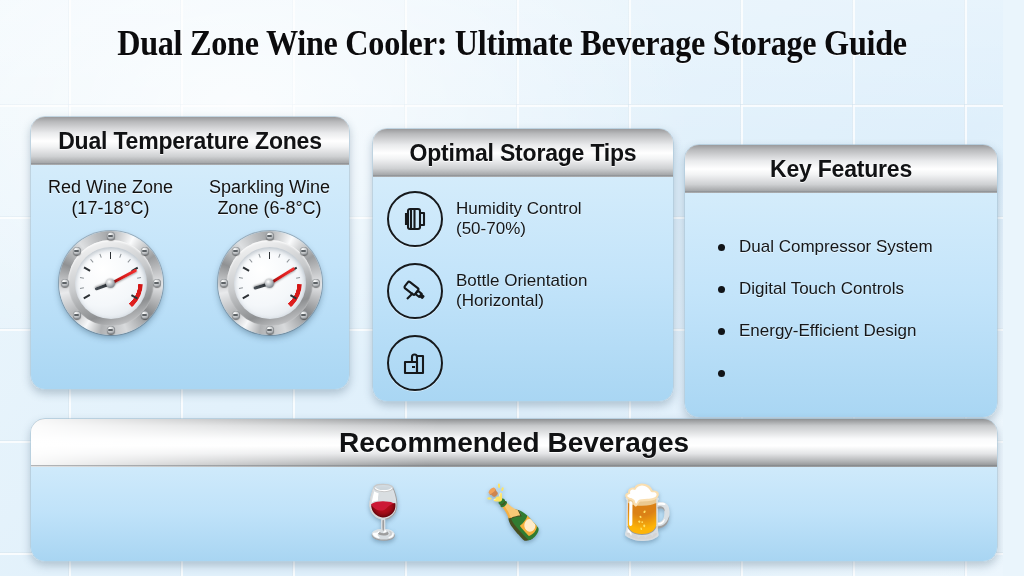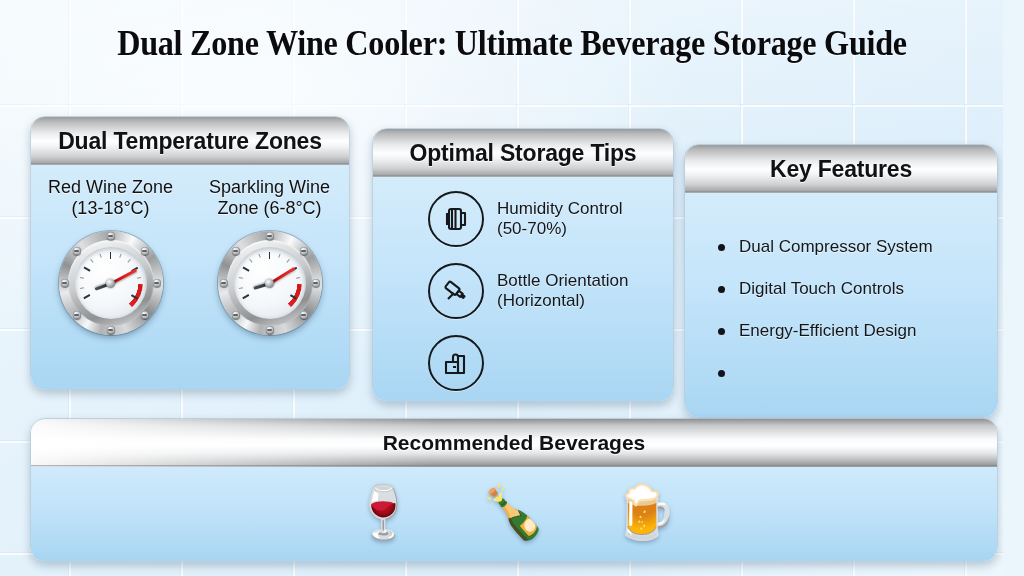--- a/index.html
+++ b/index.html
@@ -142,21 +142,21 @@
     background:radial-gradient(circle at 35% 30%,#fcfdfd,#b6b9bc 55%,#74787c);
     box-shadow:0 1px 1px rgba(0,0,0,.45), inset 0 0 0 .5px rgba(90,95,100,.6);
   }
   .screw::after{
     content:"";position:absolute;left:1.5px;right:1.5px;top:3.4px;height:1.2px;
     background:#5d6266;border-radius:1px;
   }
 
   
   #card2{left:372px;top:128px;width:300px;height:272px;}
-  .tips{position:absolute;inset:0;padding:14px 14px 0 14px;display:flex;flex-direction:column;gap:16px;margin-left:41px;}
+  .tips{position:absolute;inset:0;padding:14px 14px 0 14px;display:flex;flex-direction:column;gap:16px;}
   .tip{display:flex;align-items:center;gap:13px;}
   .tip-icon{
     flex:0 0 auto;width:52px;height:52px;border-radius:50%;
     border:2.6px solid #16191c;display:flex;align-items:center;justify-content:center;
     box-shadow:0 1px 0 rgba(255,255,255,.55);
   }
   .tip-icon svg{display:block;}
   .tip-text{
     font-size:17px;line-height:20px;color:#14171a;font-weight:500;
     text-shadow:0 1px 0 rgba(255,255,255,.6);
@@ -189,21 +189,21 @@
       linear-gradient(100deg, rgba(255,255,255,.95) 0%, rgba(255,255,255,0) 42%),
       linear-gradient(180deg,#8f9193 0%,#c7c9cb 14%,#fafbfc 42%,#ffffff 56%,
         #e4e5e7 72%,#b3b5b7 88%,#8a8c8e 100%);
     display:flex;align-items:center;justify-content:center;
   }
   .banner-head::after{
     content:"";position:absolute;left:0;right:0;bottom:0;height:2px;
     background:linear-gradient(180deg,rgba(115,120,125,.7),rgba(255,255,255,.2));
   }
   .banner-title{
-    font-size:21px;font-weight:bold;color:#111214;
+    font-size:28px;font-weight:bold;color:#111214;
     text-shadow:0 1px 0 rgba(255,255,255,.85);
   }
   .banner-body{
     position:absolute;left:0;right:0;top:48px;bottom:0;
     background:linear-gradient(180deg,#cfeafb 0%,#bfe2f9 50%,#a8d5f2 100%);
     display:flex;align-items:center;justify-content:center;gap:66px;
     padding-bottom:4px;
   }
   .bev{
     font-size:52px;line-height:1;
@@ -225,21 +225,21 @@
     <div class="head-wrap">
       <div class="card-head">
         <span class="head-title">Dual Temperature Zones</span>
       </div>
     </div>
     <div class="card-body">
       <div class="zones">
 
         <div class="zone">
           <div class="zone-label">Red Wine Zone</div>
-          <div class="zone-label">(13-18°C)</div>
+          <div class="zone-label">(17-18°C)</div>
           <div class="gauge">
             <div class="bezel"></div>
             <div class="bezel-in"></div>
             <div class="screw" style="left:48px;top:1px;"></div>
             <div class="screw" style="left:14px;top:16px;"></div>
             <div class="screw" style="left:82px;top:16px;"></div>
             <div class="screw" style="left:2px;top:48px;"></div>
             <div class="screw" style="left:94px;top:48px;"></div>
             <div class="screw" style="left:14px;top:80px;"></div>
             <div class="screw" style="left:82px;top:80px;"></div>

